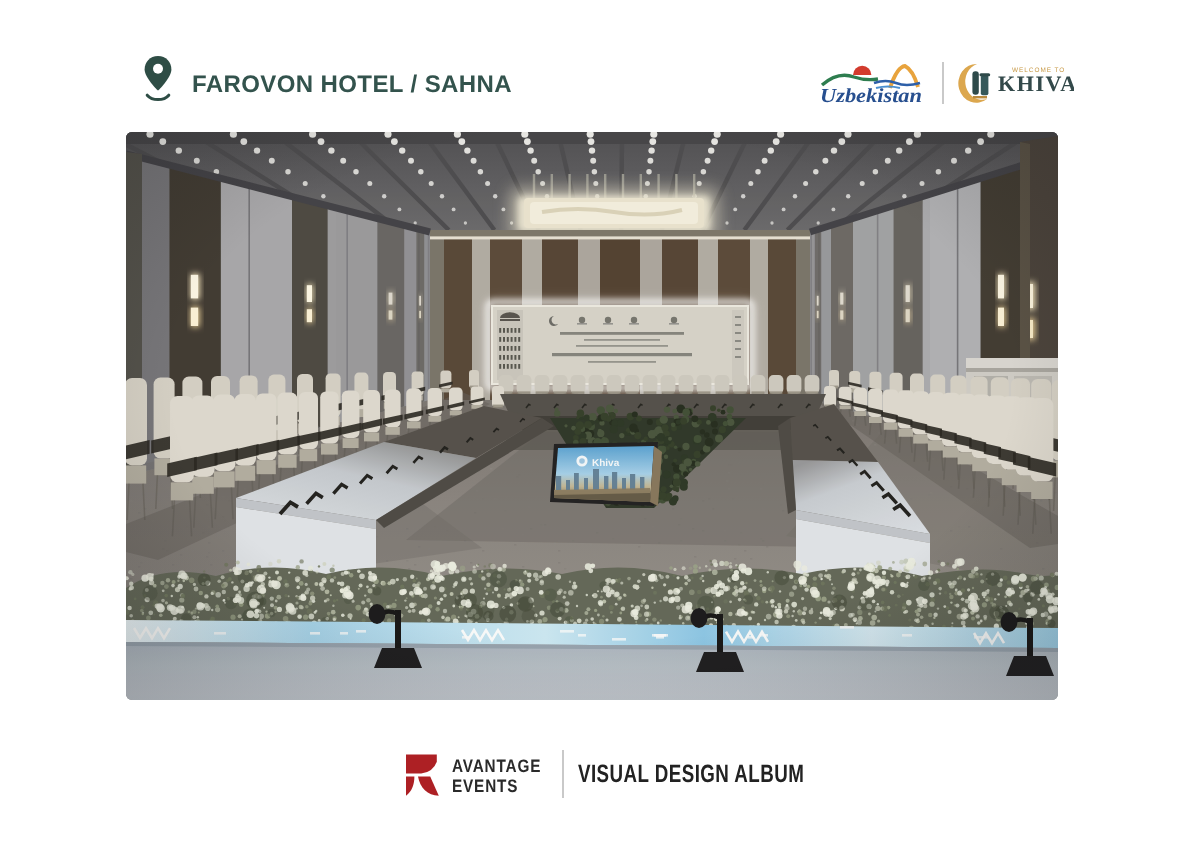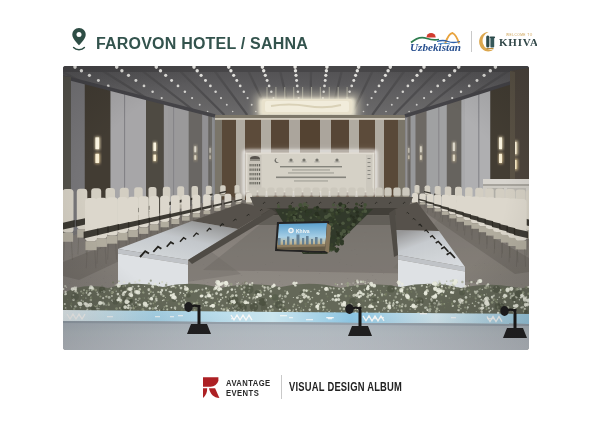--- a/index.html
+++ b/index.html
@@ -1,17 +1,17 @@
 <!DOCTYPE html>
 <html><head>
 <meta charset="utf-8">
 <style>
 html,body{margin:0;padding:0;background:#ffffff;}
 .page{position:relative;width:600px;height:424px;background:#ffffff;overflow:hidden;font-family:"Liberation Sans",sans-serif;}
-.hdr-title{position:absolute;left:96px;top:35px;font-size:16px;font-weight:700;letter-spacing:0.2px;color:#33534d;transform-origin:left top;}
+.hdr-title{position:absolute;left:96px;top:35px;font-size:12px;font-weight:700;letter-spacing:0.2px;color:#33534d;transform-origin:left top;}
 .vdiv{position:absolute;background:#c9c9c9;width:1px;}
 .ftr-name{position:absolute;left:226px;top:379px;font-size:9px;font-weight:700;letter-spacing:0.5px;color:#2a2a2a;line-height:9.5px;transform:scaleX(0.85);transform-origin:left top;}
 .ftr-album{position:absolute;left:289px;top:380px;font-size:12.5px;font-weight:700;letter-spacing:0.3px;color:#222222;transform:scaleX(0.75);transform-origin:left top;}
 </style>
 </head>
 <body>
 <div class="page">
 
 <svg style="position:absolute;left:71px;top:27px" width="16" height="26" viewBox="0 0 16 26">
 <path d="M8 1 C4 1 1.3 4 1.3 7.7 C1.3 11.8 8 18.3 8 18.3 C8 18.3 14.7 11.8 14.7 7.7 C14.7 4 12 1 8 1 Z" fill="#2e4d45"></path>

